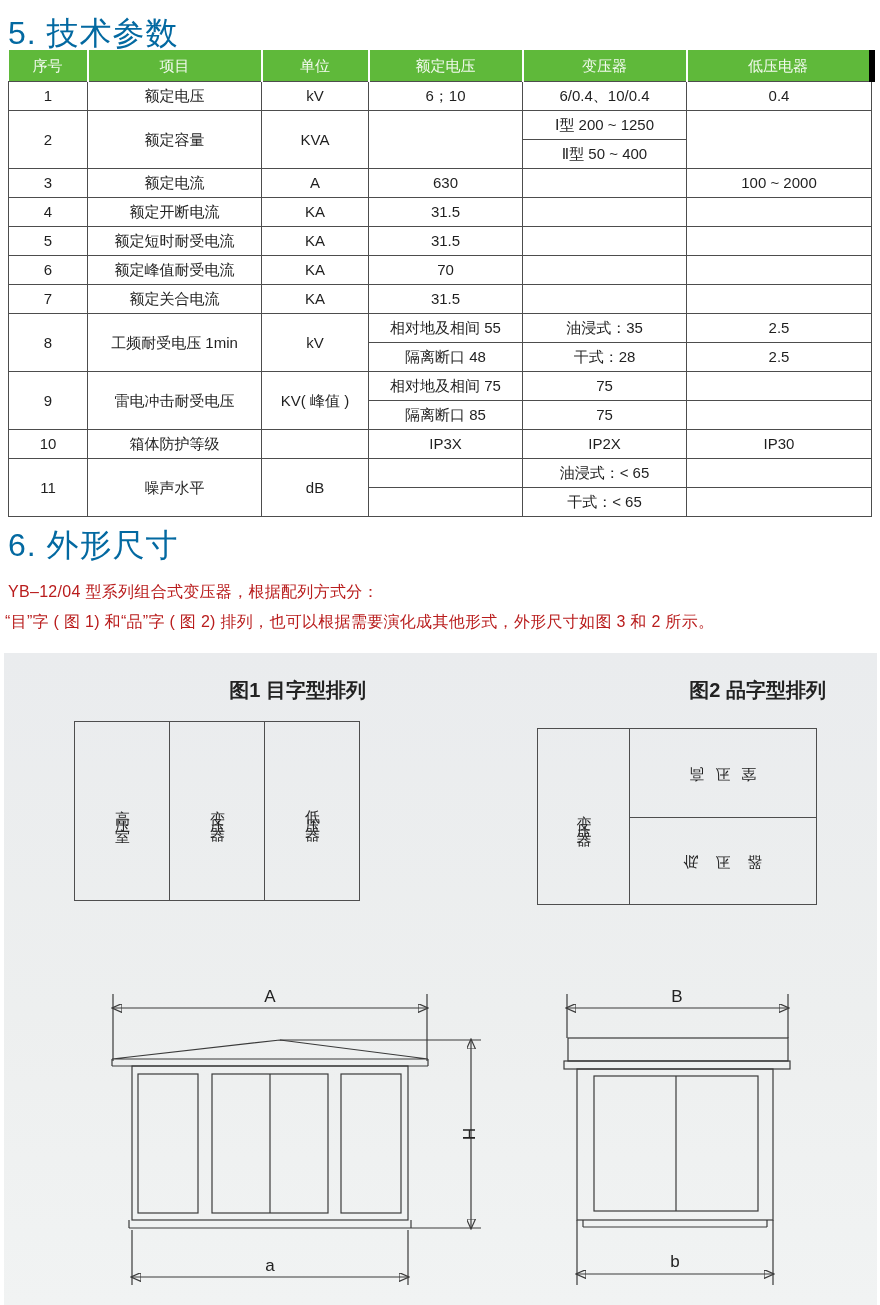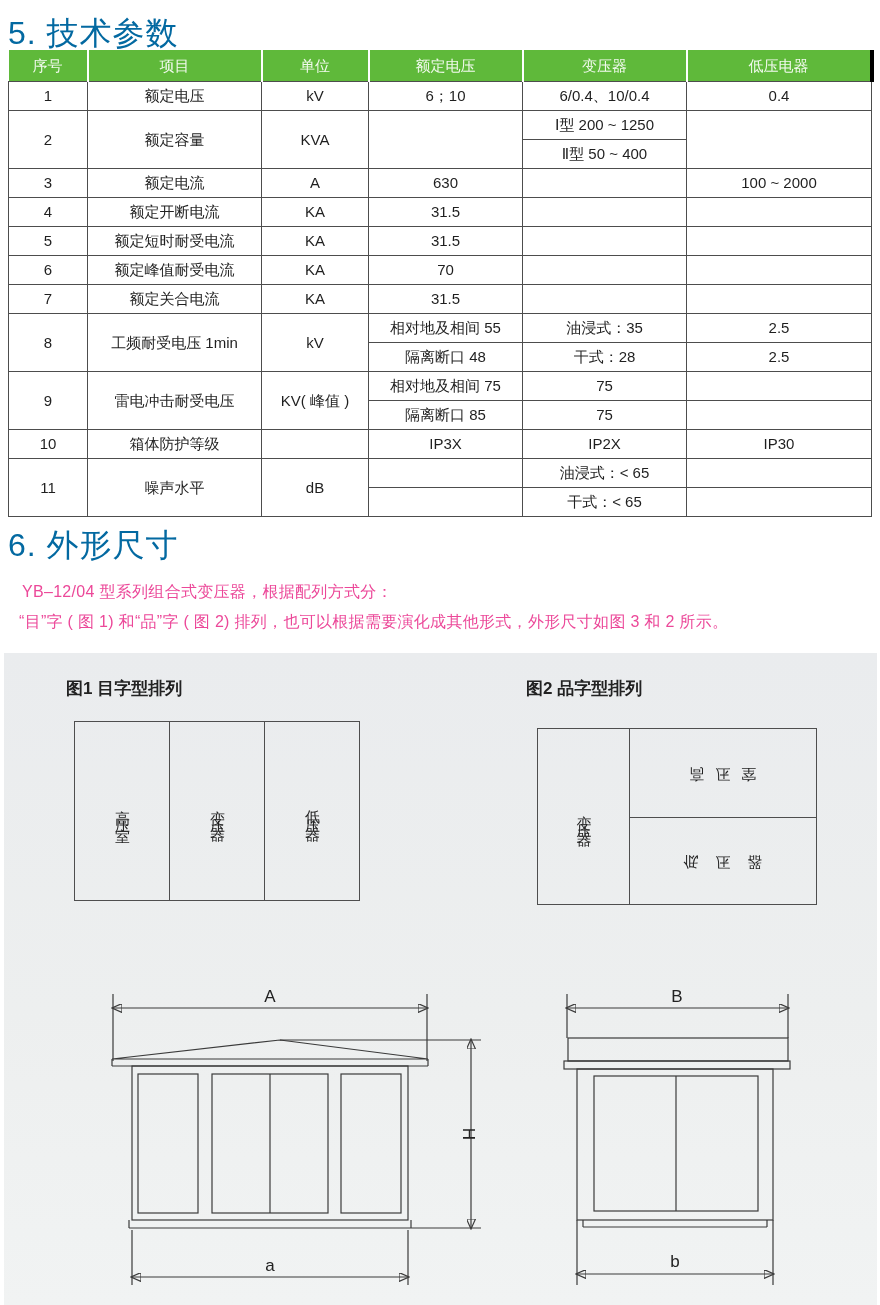--- a/index.html
+++ b/index.html
@@ -4,44 +4,44 @@
 <style>
   html,body{margin:0;padding:0;background:#fff;}
   #page{
     position:relative;width:880px;height:1305px;background:#ffffff;
     font-family:"Liberation Sans", sans-serif;color:#1f1f1f;overflow:hidden;
   }
   
   .sec-title{position:absolute;left:8px;font-size:32px;font-weight:500;color:#0369a1;letter-spacing:1px;}
   #title5{top:12px;}
   #title6{top:524px;text-align:right;}
-  .para{position:absolute;font-size:16px;color:#ec4899;letter-spacing:0.3px;white-space:nowrap;margin-left:14px;}
+  .para{position:absolute;font-size:16px;color:#b91c1c;letter-spacing:0.3px;white-space:nowrap;}
   #para1{left:8px;top:582px;}
   #para2{left:5px;top:612px;}
   
   #tech-table{
     position:absolute;left:8px;top:50px;width:863px;
     border-collapse:collapse;table-layout:fixed;
     font-size:15px;color:#1f1f1f;
   }
   #tech-table th,#tech-table td{
     border:1px solid #4d4d4d;text-align:center;vertical-align:middle;
     padding:1px 3px;height:26px;line-height:1.15;overflow:hidden;
   }
   #tech-table th{
     background:#5fb93a;color:#f2faee;font-weight:400;height:28px;
     border-right:2px solid #ffffff;border-left:none;border-top:1px solid #5fb93a;
   }
-  #tech-table th:last-child{border-right:4px solid #000000;}
+  #tech-table th:last-child{border-right:6px solid #000000;}
   
   #panel{
     position:absolute;left:4px;top:653px;width:873px;height:652px;
     background:linear-gradient(180deg,#eaecee 0%,#edefef 55%,#f1f3f3 100%);
   }
-  .fig-caption{position:absolute;font-size:17px;font-weight:600;color:#222;text-align:left;}
+  .fig-caption{position:absolute;font-size:20px;font-weight:600;color:#222;text-align:right;}
   #fig1-caption{left:62px;top:24px;width:300px;}
   #fig2-caption{left:522px;top:24px;width:300px;}
   #fig3-caption{left:283px;top:294px;width:300px;}
   
   #fig1-box{position:absolute;left:70px;top:68px;width:284px;height:178px;border:1px solid #4e4e4e;display:flex;}
   .f1cell{flex:1;display:flex;align-items:center;justify-content:center;}
   .f1cell + .f1cell{border-left:1px solid #4e4e4e;}
   .vtext{writing-mode:vertical-rl;letter-spacing:9px;font-size:15px;color:#222;}
   
   #fig2-box{position:absolute;left:533px;top:75px;width:278px;height:175px;border:1px solid #4e4e4e;display:flex;}

